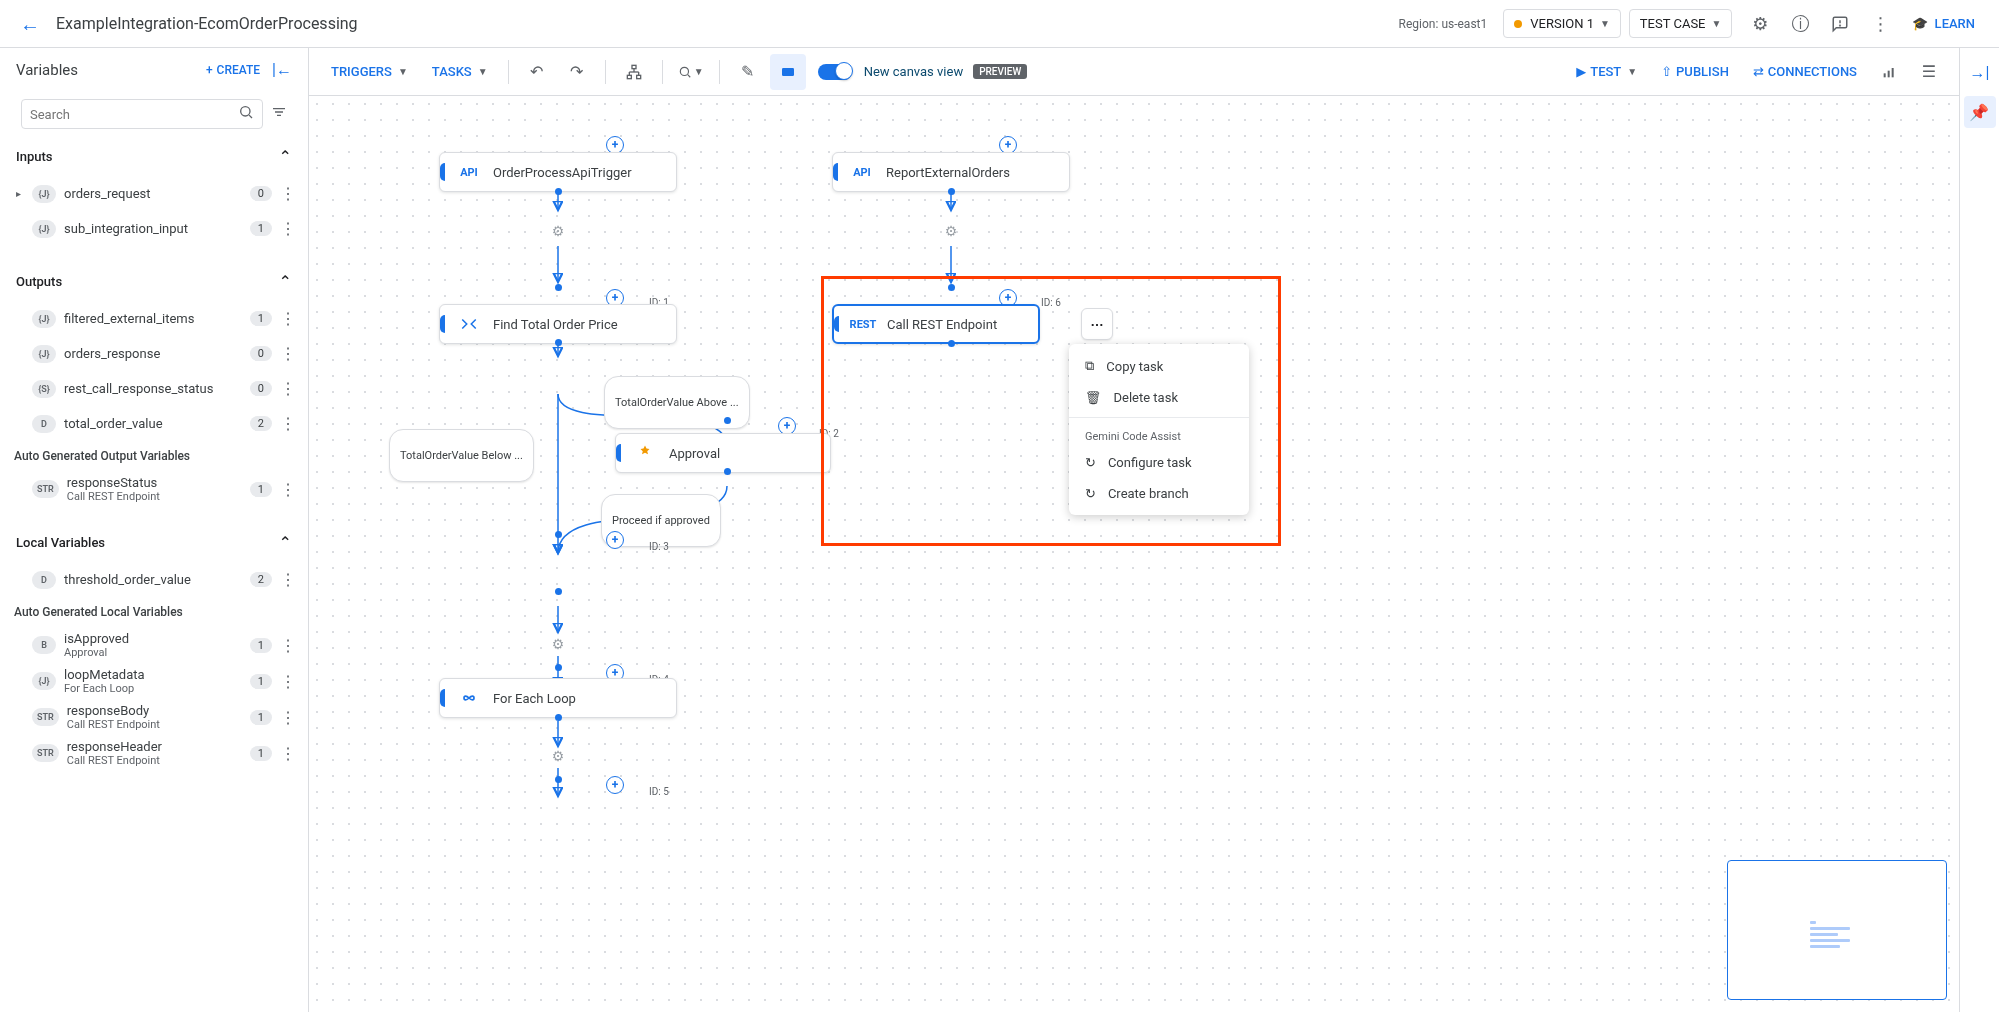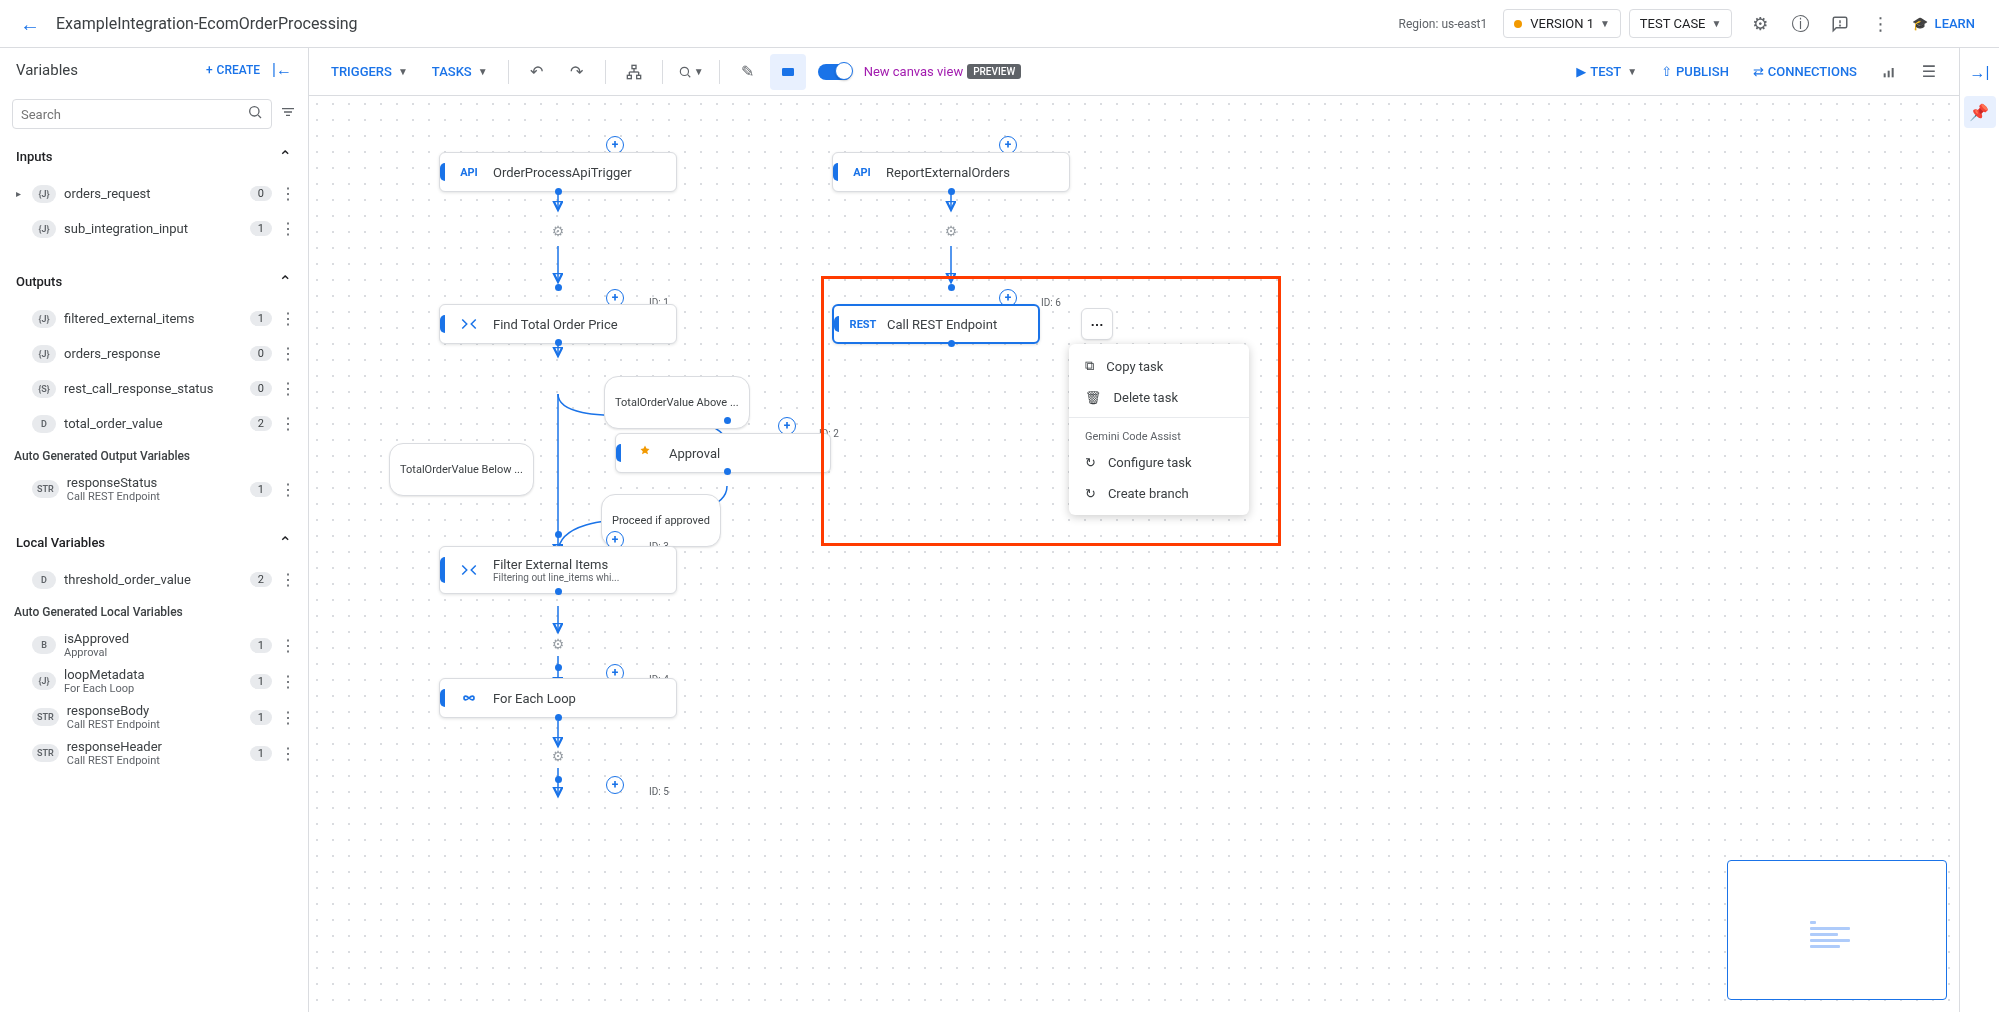--- a/index.html
+++ b/index.html
@@ -20,21 +20,21 @@
 
 
 .main { display: flex; flex: 1; overflow: hidden; }
 
 
 .sidebar { width: 309px; border-right: 1px solid #dadce0; display: flex; flex-direction: column; background: #fff; overflow-y: auto; }
 .sidebar-head { display: flex; align-items: center; padding: 12px 16px; }
 .sidebar-head .lbl { font-size: 15px; flex: 1; color: #3c4043; }
 .sidebar-head .create { color: #1a73e8; font-weight: 500; font-size: 12px; display: flex; align-items: center; gap: 4px; cursor: pointer; margin-right: 12px; }
 .sidebar-head .collapse { color: #1a73e8; font-size: 16px; cursor: pointer; }
-.search-row { display: flex; align-items: center; padding: 8px 12px; gap: 8px; }
+.search-row { display: flex; align-items: center; padding: 8px 21px; gap: 8px; }
 .search-box { flex: 1; display: flex; align-items: center; border: 1px solid #dadce0; border-radius: 4px; padding: 4px 8px; }
 .search-box input { border: none; outline: none; flex: 1; font-size: 13px; background: transparent; }
 .search-box .mag { color: #5f6368; font-size: 16px; }
 .filter-ic { color: #5f6368; font-size: 16px; cursor: pointer; }
 
 .section-hdr { display: flex; align-items: center; padding: 10px 16px; font-weight: 500; font-size: 13px; cursor: pointer; }
 .section-hdr .txt { flex: 1; }
 .section-hdr .chev { font-size: 16px; }
 .sub-hdr { padding: 8px 14px; font-size: 12px; font-weight: 500; color: #3c4043; }
 
@@ -53,21 +53,21 @@
 
 
 .canvas-wrap { flex: 1; position: relative; display: flex; flex-direction: column; }
 .toolbar { height: 48px; border-bottom: 1px solid #dadce0; display: flex; align-items: center; padding: 0 12px; gap: 4px; background: #fff; }
 .toolbar .tbtn { padding: 6px 10px; color: #1a73e8; font-weight: 500; font-size: 13px; display: flex; align-items: center; cursor: pointer; }
 .toolbar .sep { width: 1px; height: 24px; background: #dadce0; margin: 0 6px; }
 .toolbar .icbtn { width: 36px; height: 36px; display: flex; align-items: center; justify-content: center; color: #5f6368; cursor: pointer; border-radius: 4px; font-size: 16px; }
 .toolbar .icbtn.active { background: #e8f0fe; color: #1a73e8; }
 .toggle { width: 34px; height: 16px; background: #1a73e8; border-radius: 8px; position: relative; margin: 0 8px; cursor: pointer; }
 .toggle .knob { width: 18px; height: 18px; background: #fff; border: 1px solid #1a73e8; border-radius: 50%; position: absolute; right: -1px; top: -2px; box-shadow: 0 1px 2px rgba(0,0,0,.2); }
-.ncv { font-size: 13px; color: #a21caf; }
+.ncv { font-size: 13px; color: #0c4a6e; margin-right: 6px; }
 .preview-badge { background: #5f6368; color: #fff; font-size: 10px; padding: 2px 6px; border-radius: 3px; font-weight: 500; }
 .tb-spacer { flex: 1; }
 
 .canvas { flex: 1; background: #fff; background-image: radial-gradient(#dadce0 1px, transparent 1px); background-size: 16px 16px; position: relative; overflow: hidden; }
 
 .node { position: absolute; background: #fff; border: 1px solid #dadce0; border-radius: 6px; box-shadow: 0 1px 3px rgba(60,64,67,.15); display: flex; align-items: center; padding: 10px 14px 10px 0; min-height: 40px; }
 .node .vbar { width: 5px; align-self: stretch; background: #1a73e8; border-radius: 6px 0 0 6px; margin-right: 10px; }
 .node .ic { color: #1a73e8; font-weight: 700; font-size: 11px; margin-right: 10px; min-width: 28px; text-align: center; }
 .node .ic-svg { color: #1a73e8; margin-right: 10px; width: 28px; display: flex; justify-content: center; }
 .node .nlbl { font-size: 13px; color: #3c4043; }
@@ -418,53 +418,40 @@
         <div class="id-tag" style="left:732px;top:201px">ID: 6</div>
         <div class="node selected" style="left:523px;top:208px;width:208px">
           <div class="vbar"></div>
             <span class="ic">REST</span>
           <span class="nlbl">Call REST Endpoint</span>
         </div>
         <div class="dot" style="left:639px;top:244px"></div>
         <div class="more-btn" style="left:772px;top:212px">⋯</div>
 
         <div class="edge-label" style="left:295px;top:280px">TotalOrderValue Above ...</div>
-        <div class="edge-label" style="left:80px;top:347px">TotalOrderValue Below ...</div>
+        <div class="edge-label" style="left:80px;top:333px">TotalOrderValue Below ...</div>
 
         <div class="dot" style="left:415px;top:321px"></div>
         <div class="plus-badge" style="left:469px;top:321px">+</div>
         <div class="id-tag" style="left:510px;top:332px">ID: 2</div>
         <div class="node" style="left:306px;top:337px;width:216px">
           <div class="vbar"></div>
           <span class="ic-svg">
               <svg width="18" height="18" viewBox="0 0 24 24" fill="#f29900">
                 <path d="M12 2l2 4 4 .5-3 3 1 4-4-2-4 2 1-4-3-3 4-.5z"></path>
               </svg>
             </span>
           <span class="nlbl">Approval</span>
         </div>
         <div class="dot" style="left:415px;top:372px"></div>
         <div class="edge-label" style="left:292px;top:398px">Proceed if approved</div>
 
         <div class="dot" style="left:246px;top:435px"></div>
         <div class="plus-badge" style="left:297px;top:435px">+</div>
         <div class="id-tag" style="left:340px;top:445px">ID: 3</div>
-        <div class="node" style="left:130px;top:450px;width:238px">
-          <div class="vbar"></div>
-          <span class="ic-svg">
-              <svg width="18" height="18" viewBox="0 0 24 24" fill="none" stroke="#1a73e8" stroke-width="2">
-                <path d="M3 6l6 6-6 6"></path>
-                <path d="M21 6l-6 6 6 6"></path>
-              </svg>
-            </span>
-          <div class="ncol">
-              <span class="nlbl">Filter External Items</span>
-              <span class="nsub">Filtering out line_items whi...</span>
-            </div>
-        </div>
         <div class="dot" style="left:246px;top:492px"></div>
         <div class="gear-node" style="left:239px;top:538px">⚙</div>
 
         <div class="dot" style="left:246px;top:568px"></div>
         <div class="plus-badge" style="left:297px;top:568px">+</div>
         <div class="id-tag" style="left:340px;top:578px">ID: 4</div>
         <div class="node" style="left:130px;top:582px;width:238px">
           <div class="vbar"></div>
           <span class="ic-svg">
               <svg width="20" height="12" viewBox="0 0 24 12" fill="none" stroke="#1a73e8" stroke-width="2">

